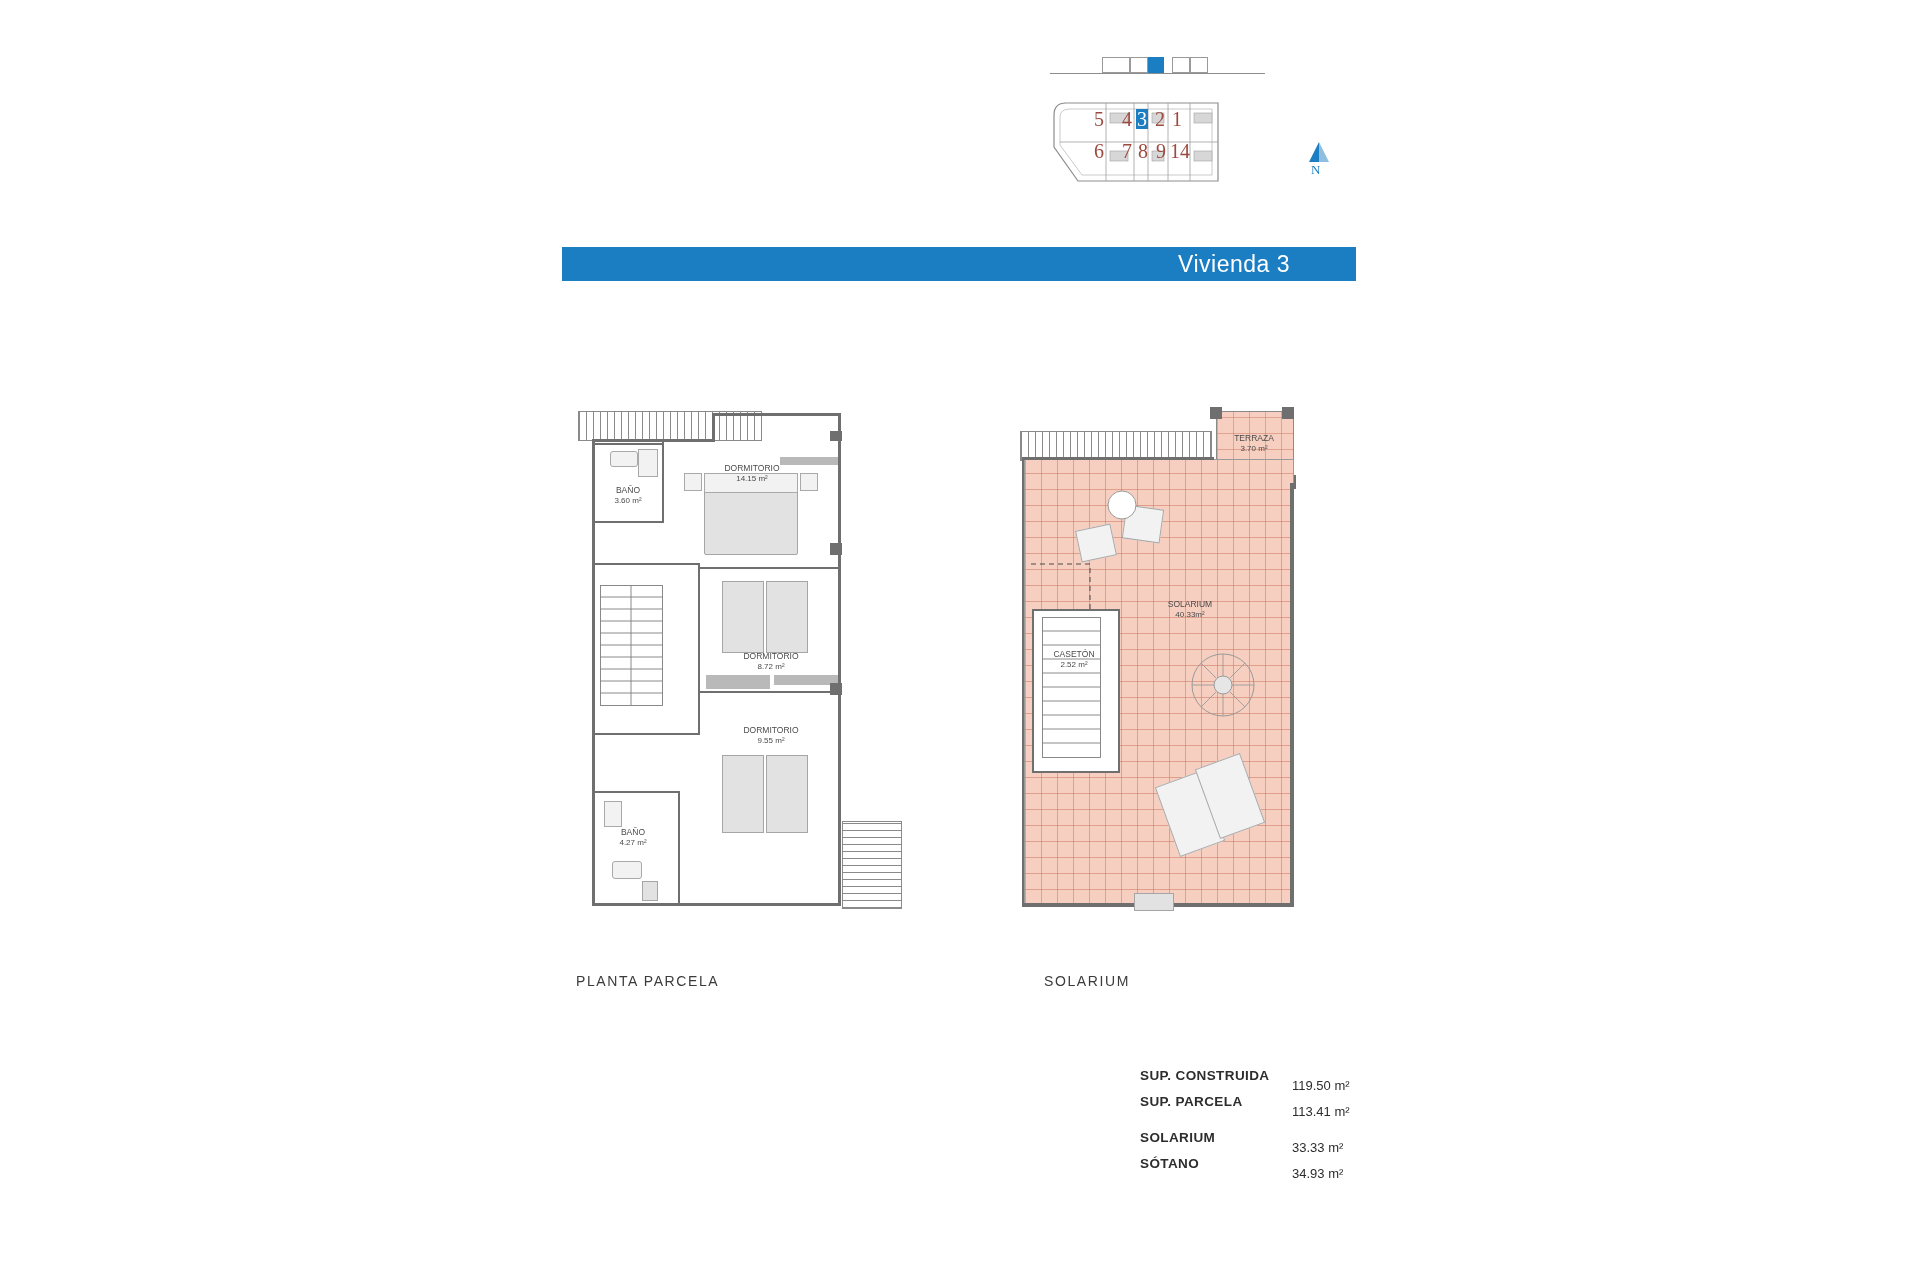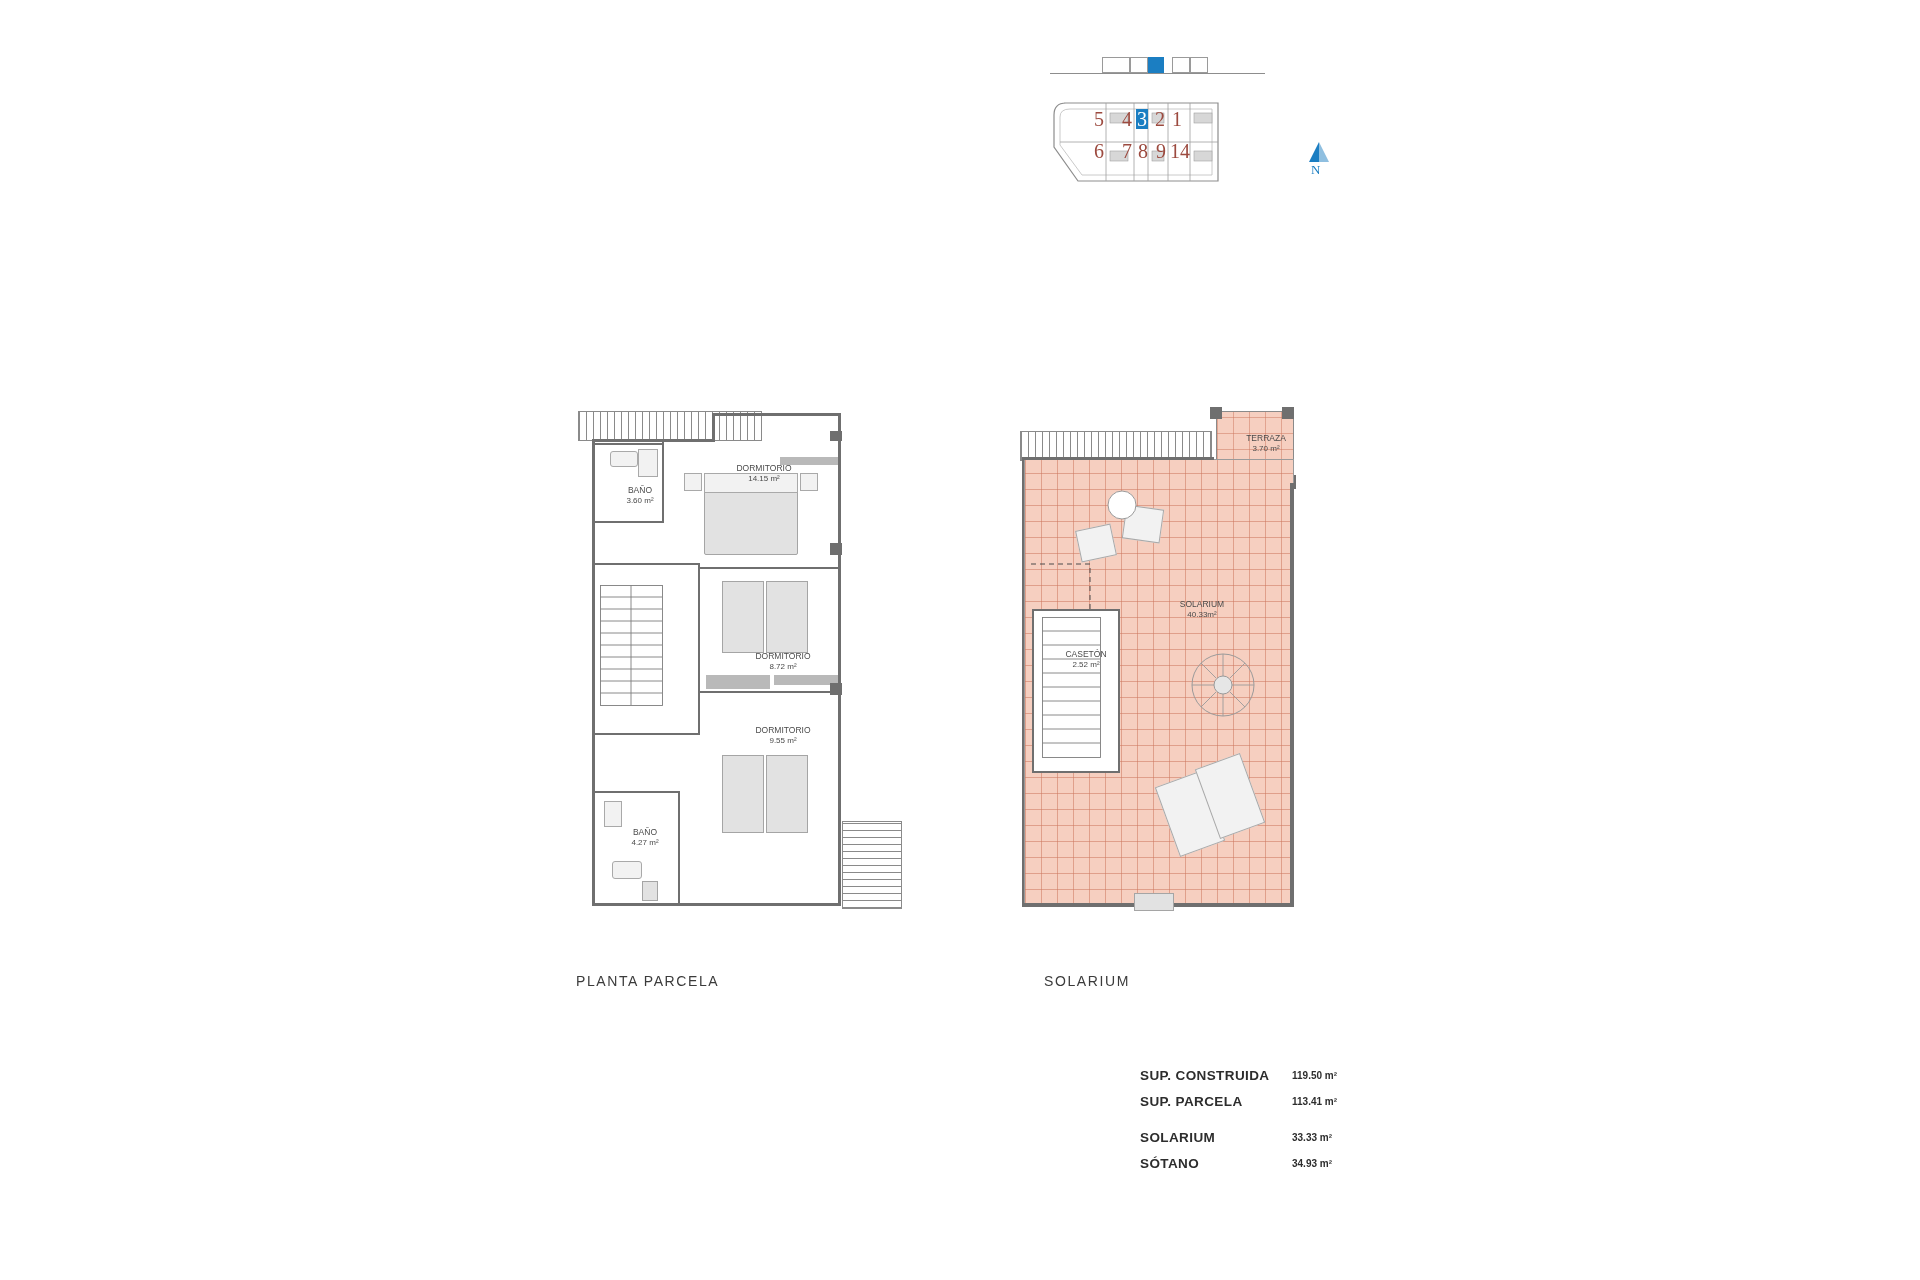--- a/index.html
+++ b/index.html
@@ -55,21 +55,21 @@
     background:repeating-linear-gradient(90deg,#8a8a8a 0 1px,transparent 1px 7px);
     border:1px solid #8a8a8a;
   }
   .hatch-h{
     position:absolute;
     background:repeating-linear-gradient(0deg,#8a8a8a 0 1px,transparent 1px 7px);
     border:1px solid #8a8a8a;
   }
   .furn{position:absolute;background:#e2e2e2;border:1px solid #a5a5a5;}
   .furn-w{position:absolute;background:#f2f2f2;border:1px solid #a9a9a9;}
-  .lbl{position:absolute;text-align:center;font-size:8.5px;line-height:10px;color:#4a4a4a;white-space:nowrap;padding-left:12px;}
+  .lbl{position:absolute;text-align:center;font-size:8.5px;line-height:10px;color:#4a4a4a;white-space:nowrap;}
   .lbl b{font-weight:normal;display:block;}
   .lbl .a{font-size:8px;text-align:right;}
 
   
   .sol-tile{
     position:absolute;
     background:
       repeating-linear-gradient(0deg, rgba(205,120,95,.55) 0 1px, transparent 1px 16px),
       repeating-linear-gradient(90deg, rgba(205,120,95,.55) 0 1px, transparent 1px 16px),
       #f6cfc0;
@@ -81,21 +81,21 @@
       repeating-linear-gradient(0deg, rgba(205,120,95,.5) 0 1px, transparent 1px 16px),
       repeating-linear-gradient(90deg, rgba(205,120,95,.5) 0 1px, transparent 1px 16px),
       #f6cfc0;
     border:1px solid #8a8a8a;
   }
 
   
   #surfaces{position:absolute;left:1140px;top:1068px;width:360px;}
   #surfaces .row{position:relative;height:26px;}
   #surfaces .nm{position:absolute;left:0;top:0;font-size:13.5px;font-weight:bold;letter-spacing:.4px;color:#2d2d2d;}
-  #surfaces .vl{position:absolute;left:152px;top:2px;font-size:10px;color:#2d2d2d;font-weight:bold;}
+  #surfaces .vl{position:absolute;left:152px;top:10px;font-size:13px;color:#2d2d2d;}
   #surfaces .gap{height:10px;}
 </style>
 </head>
 <body>
 
 <div class="sheet">
 
   <div id="keymap">
     <div class="kmtop">
       <div class="rule"></div>
@@ -141,20 +141,23 @@
   </div>
 
   <div id="north">
     <svg width="30" height="26" viewBox="0 0 30 26">
       <path d="M4,22 L14,2 L14,22 Z" fill="#1b7ec2"></path>
       <path d="M14,2 L24,22 L14,22 Z" fill="#8fbfe0"></path>
     </svg>
     <span class="nlabel">N</span>
   </div>
 
+  <div id="titlebar">
+    <span class="ttxt">Vivienda 3</span>
+  </div>
 
   <div id="plan1" class="plan">
 
     <div class="hatch" style="left:2px;top:8px;width:182px;height:28px;"></div>
 
     <div class="wall" style="left:16px;top:36px;width:3px;height:466px;"></div>
     <div class="wall" style="left:262px;top:10px;width:3px;height:492px;"></div>
     <div class="wall" style="left:16px;top:36px;width:120px;height:3px;"></div>
     <div class="wall" style="left:136px;top:10px;width:3px;height:29px;"></div>
     <div class="wall" style="left:136px;top:10px;width:128px;height:3px;"></div>

